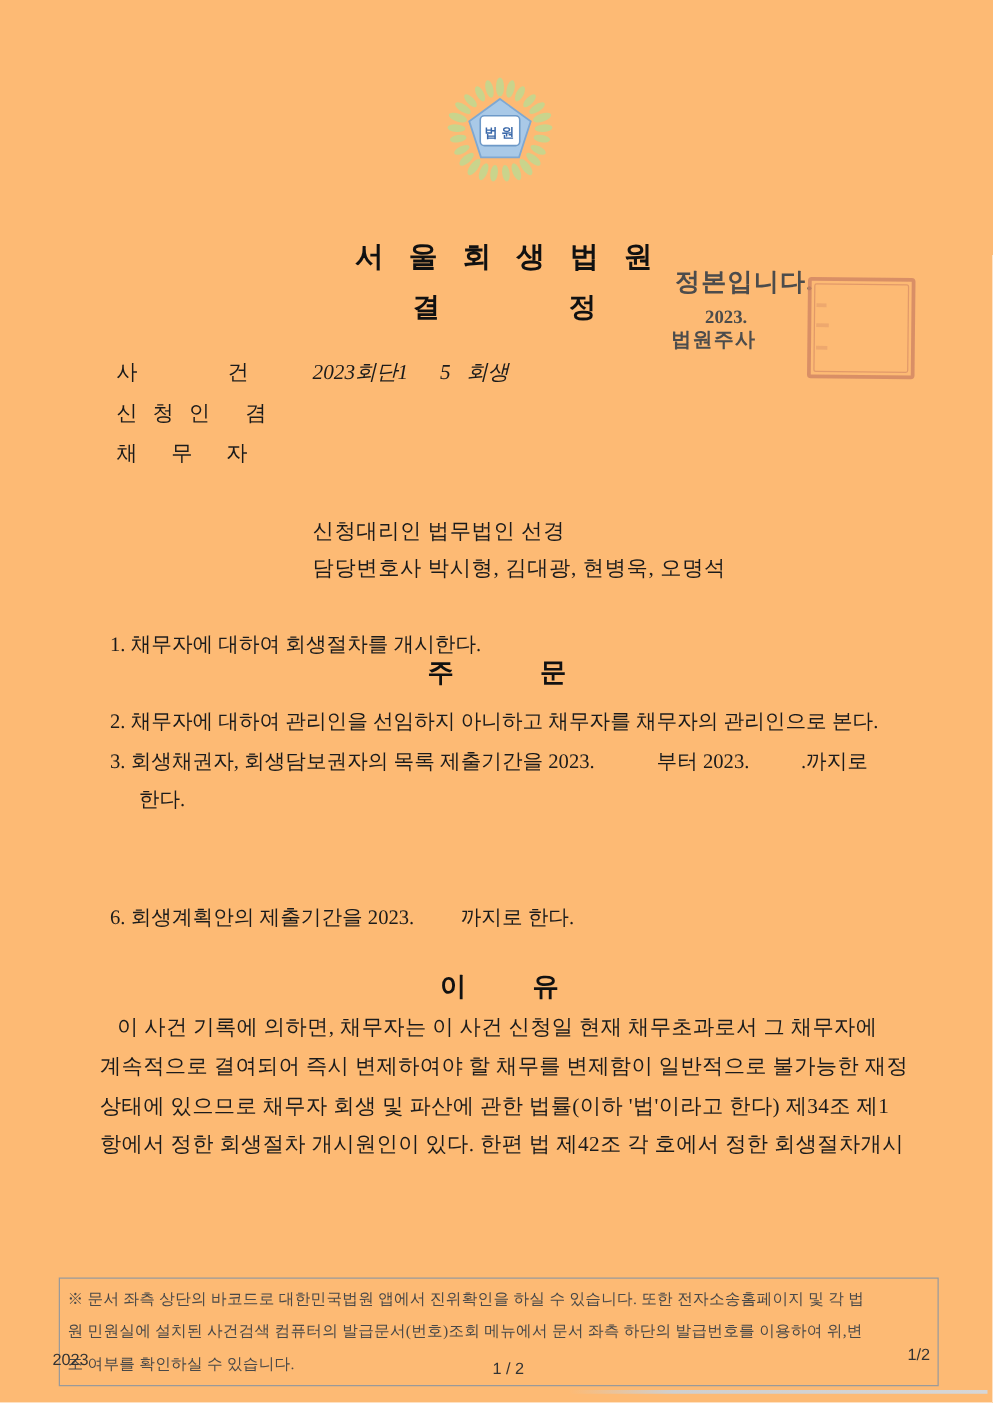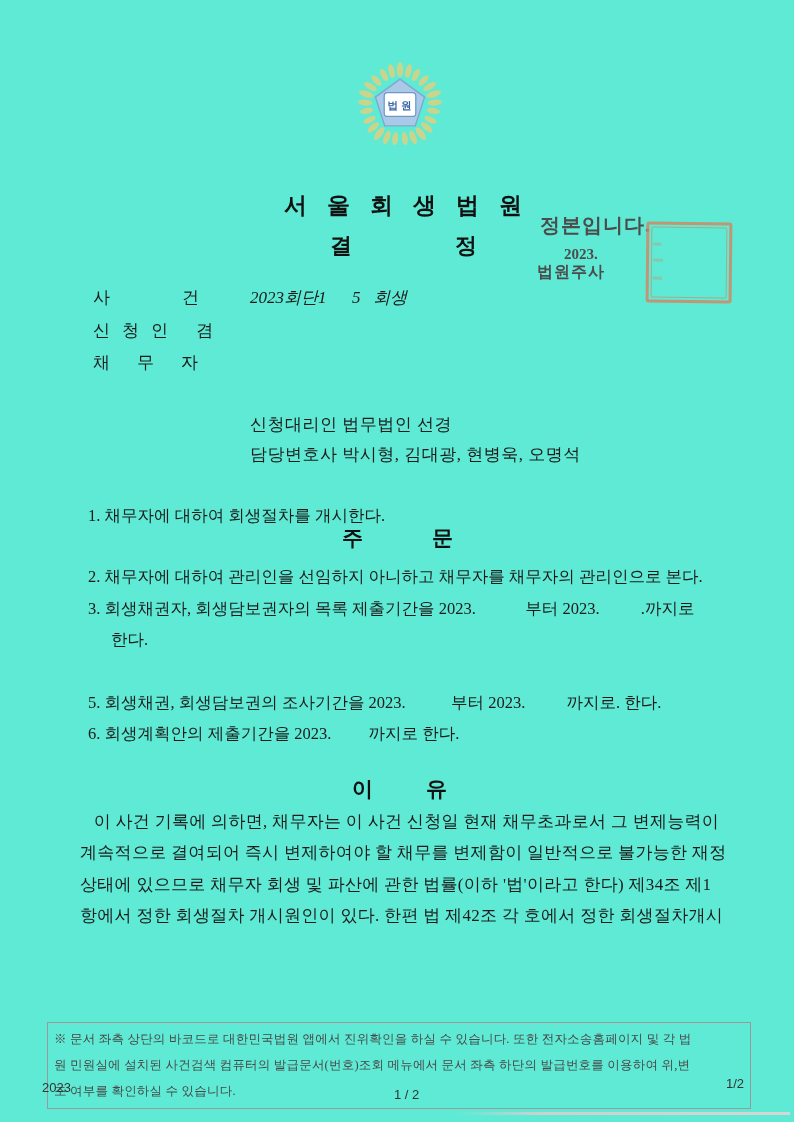--- a/index.html
+++ b/index.html
@@ -1,19 +1,19 @@
 <!DOCTYPE html>
 <html><head>
 <meta charset="utf-8">
 <style>
   html,body{margin:0;padding:0;background:#ffffff;}
   .page{
     position:relative;
     width:794px;height:1122px;
-    background:#5eead4;
+    background:#fdba74;
     font-family:"Liberation Serif","DejaVu Serif",serif;
     color:#1b1b1b;
     overflow:hidden;
   }
   .abs{position:absolute;}
   .pre{white-space:pre;}
 
   
   .emblem{left:351px;top:61px;width:98px;height:88px;}
 
@@ -142,27 +142,26 @@
   <div class="abs rep1">신청대리인 법무법인 선경</div>
   <div class="abs rep2">담당변호사 박시형, 김대광, 현병욱, 오명석</div>
 
   <div class="abs order-heading">
     <span>주</span><span class="right">문</span>
   </div>
   <div class="abs order-item oi1">1. 채무자에 대하여 회생절차를 개시한다.</div>
   <div class="abs order-item oi2">2. 채무자에 대하여 관리인을 선임하지 아니하고 채무자를 채무자의 관리인으로 본다.</div>
   <div class="abs order-item oi3">3. 회생채권자, 회생담보권자의 목록 제출기간을 2023.            부터 2023.          .까지로
 한다.</div>
-  <div class="abs order-item oi5">5. 회생채권, 회생담보권의 조사기간을 2023.           부터 2023.          까지로. 한다.</div>
   <div class="abs order-item oi6">6. 회생계획안의 제출기간을 2023.         까지로 한다.</div>
 
   <div class="abs reason-heading">
     <span>이</span><span class="right">유</span>
   </div>
-  <div class="abs reason-text">   이 사건 기록에 의하면, 채무자는 이 사건 신청일 현재 채무초과로서 그 변제능력이
+  <div class="abs reason-text">   이 사건 기록에 의하면, 채무자는 이 사건 신청일 현재 채무초과로서 그 채무자에
 계속적으로 결여되어 즉시 변제하여야 할 채무를 변제함이 일반적으로 불가능한 재정
 상태에 있으므로 채무자 회생 및 파산에 관한 법률(이하 '법'이라고 한다) 제34조 제1
 항에서 정한 회생절차 개시원인이 있다. 한편 법 제42조 각 호에서 정한 회생절차개시</div>
 
   <div class="abs footnote">※ 문서 좌측 상단의 바코드로 대한민국법원 앱에서 진위확인을 하실 수 있습니다. 또한 전자소송홈페이지 및 각 법
 원 민원실에 설치된 사건검색 컴퓨터의 발급문서(번호)조회 메뉴에서 문서 좌측 하단의 발급번호를 이용하여 위,변
 조 여부를 확인하실 수 있습니다.</div>
 
   <div class="abs footer-year">2023</div>
   <div class="abs footer-center">1 / 2</div>

